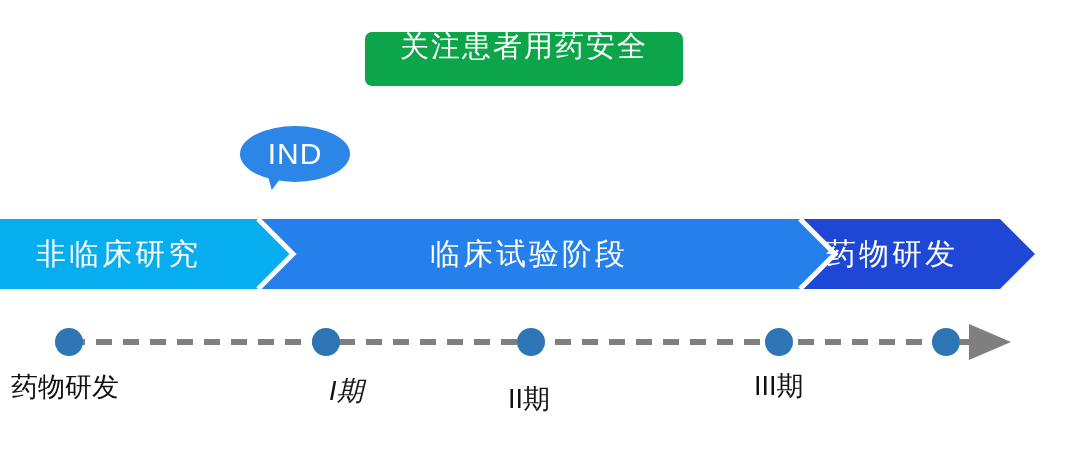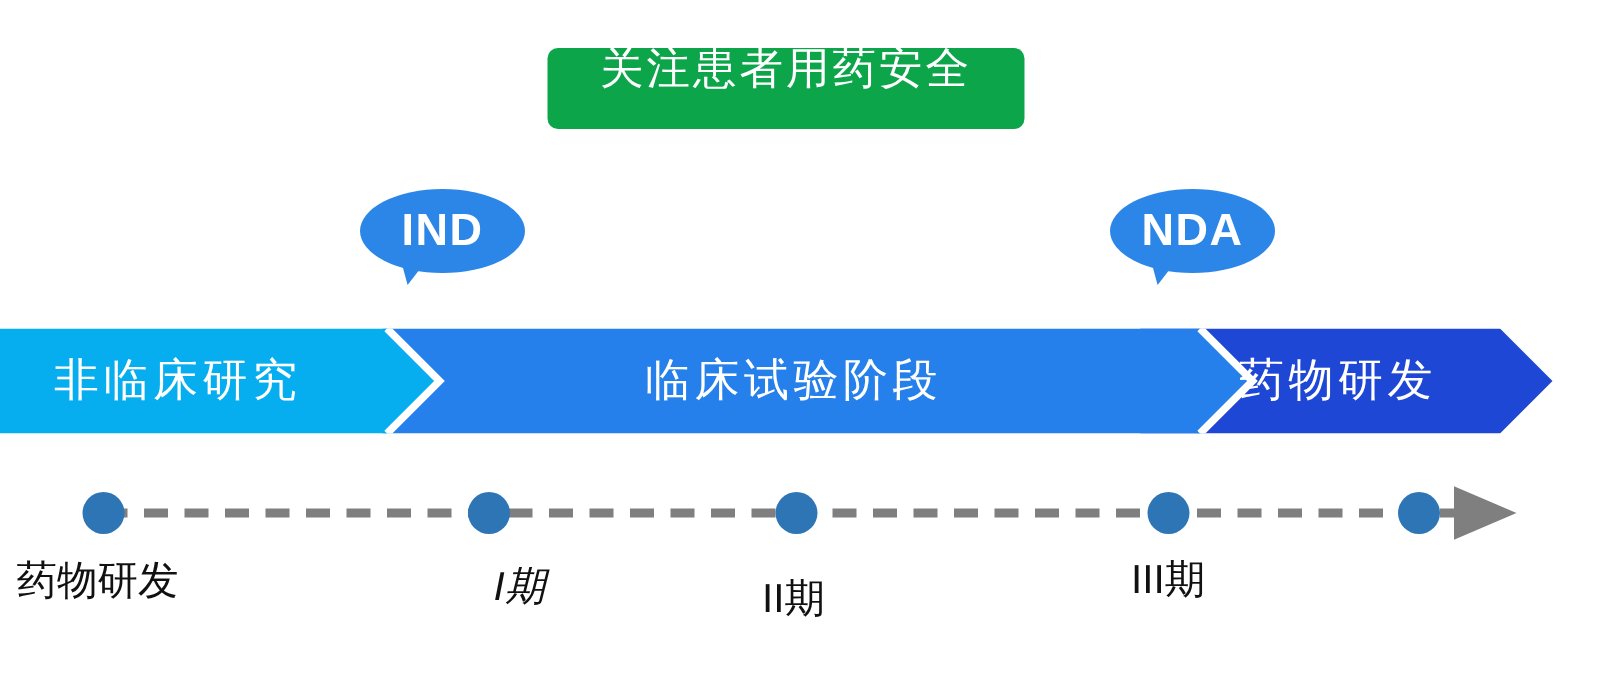--- a/index.html
+++ b/index.html
@@ -70,21 +70,21 @@
     position: absolute;
     left: 0;
     top: 0;
     width: 110px;
     height: 56px;
     display: flex;
     align-items: center;
     justify-content: center;
     color: #ffffff;
     font-size: 30px;
-    font-weight: 700;
+    font-weight: 400;
     letter-spacing: 1px;
     line-height: 1;
   }
   #bubble-ind { left: 240px; top: 126px; }
   #bubble-nda { left: 740px; top: 126px; }
 
   
   .band {
     position: absolute;
     left: 0px;
@@ -137,25 +137,20 @@
   <div class="badge">
     <span class="badge-text">关注患者用药安全</span>
   </div>
 
   <div class="bubble" id="bubble-ind">
     <div class="ell"></div>
     <div class="tail"></div>
     <div class="lbl">IND</div>
   </div>
 
-  <div class="bubble" id="bubble-nda">
-    <div class="ell"></div>
-    <div class="tail"></div>
-    <div class="lbl">NDA</div>
-  </div>
 
   <div class="band">
     <svg width="1040" height="70" viewBox="0 0 1040 70" xmlns="http://www.w3.org/2000/svg">
 
       <polygon points="760,0 1000,0 1035,35 1000,70 760,70 795,35" fill="#1F47D6"></polygon>
 
       <polygon points="255,0 800,0 835,35 800,70 255,70 290,35" fill="#2680EB"></polygon>
 
       <polyline points="800,0 835,35 800,70" fill="none" stroke="#FFFFFF" stroke-width="5"></polyline>
 

